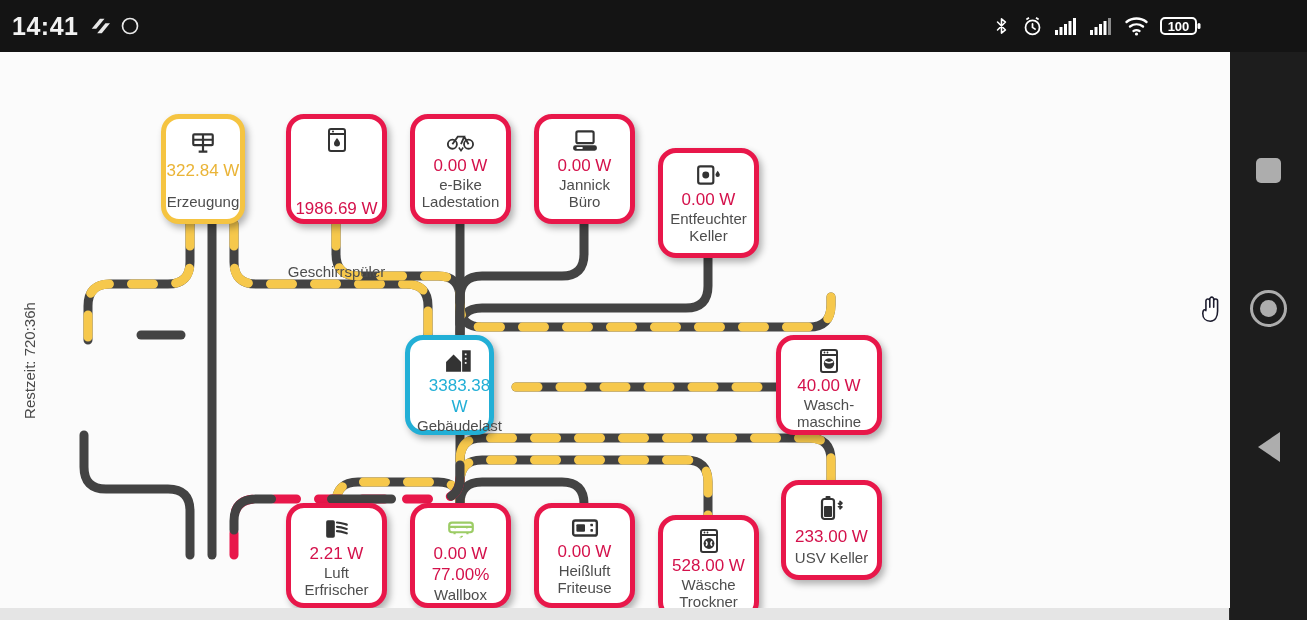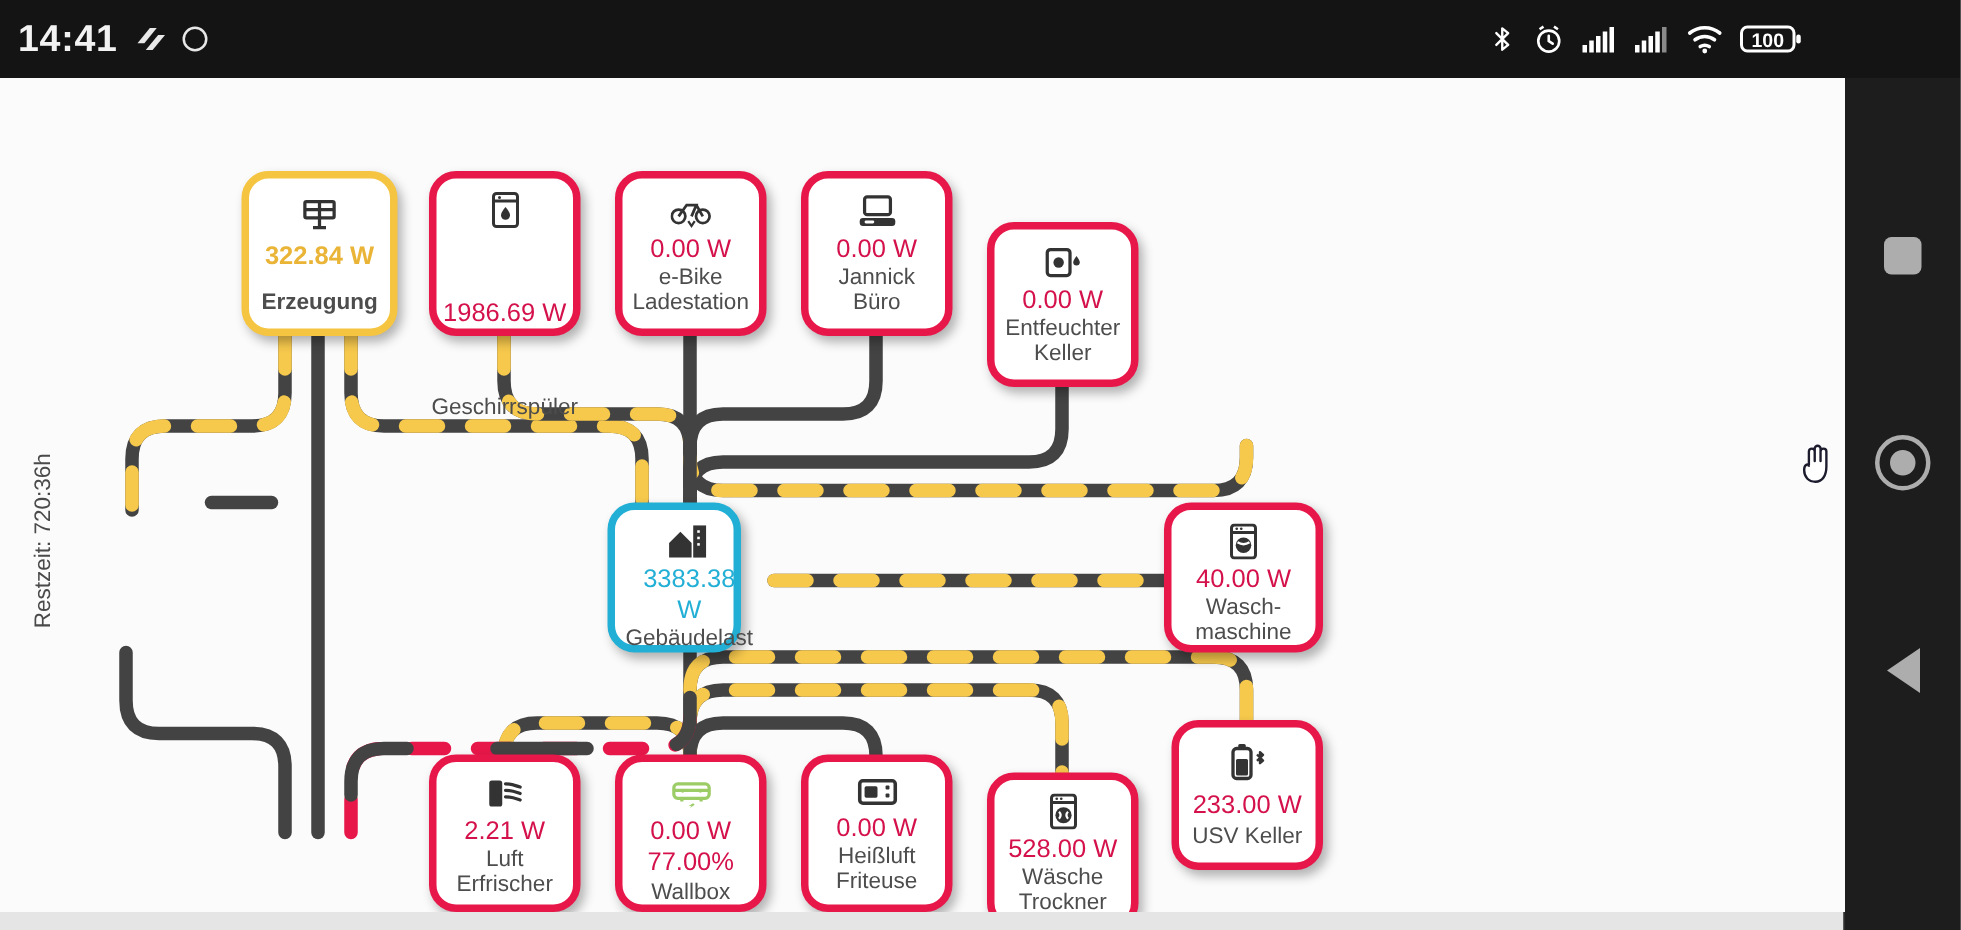--- a/index.html
+++ b/index.html
@@ -191,21 +191,21 @@
       <path class="f" d="M460 452 q0 -22 -22 -22 h-80 q-22 0 -22 22 v49"></path>
 
       <path class="w" d="M460 430 V 501"></path>
 
       <path class="fr" d="M234 503 v-34 q0 -22 22 -22 h182 q22 0 22 -22 v-12"></path>
       <path class="w" d="M234 503 v-34 q0 -22 22 -22 h182 q22 0 22 -22 v-12" stroke-dasharray="60 60" stroke-dashoffset="-25"></path>
 
       <path class="w" d="M84 383 v32 q0 22 22 22 h62 q22 0 22 22 v44"></path>
     </svg>
 
-    <div class="card yellow" style="left:161px;top:62px;width:104px;height:110px;font-weight:bold;">
+    <div class="card yellow" style="left:161px;top:62px;width:84px;height:110px;">
       <span class="ico">
         <svg width="26" height="26" viewBox="0 0 24 24" fill="#333">
           <rect x="3" y="4" width="18" height="10" rx="1" fill="none" stroke="#333" stroke-width="2"></rect>
           <path d="M3 9h18M12 4v10" stroke="#333" stroke-width="2"></path>
           <path d="M12 14v6M8 20h8" stroke="#333" stroke-width="2"></path>
         </svg>
       </span>
       <span class="val">322.84 W</span>
       <span class="nm">Erzeugung</span>
     </div>

